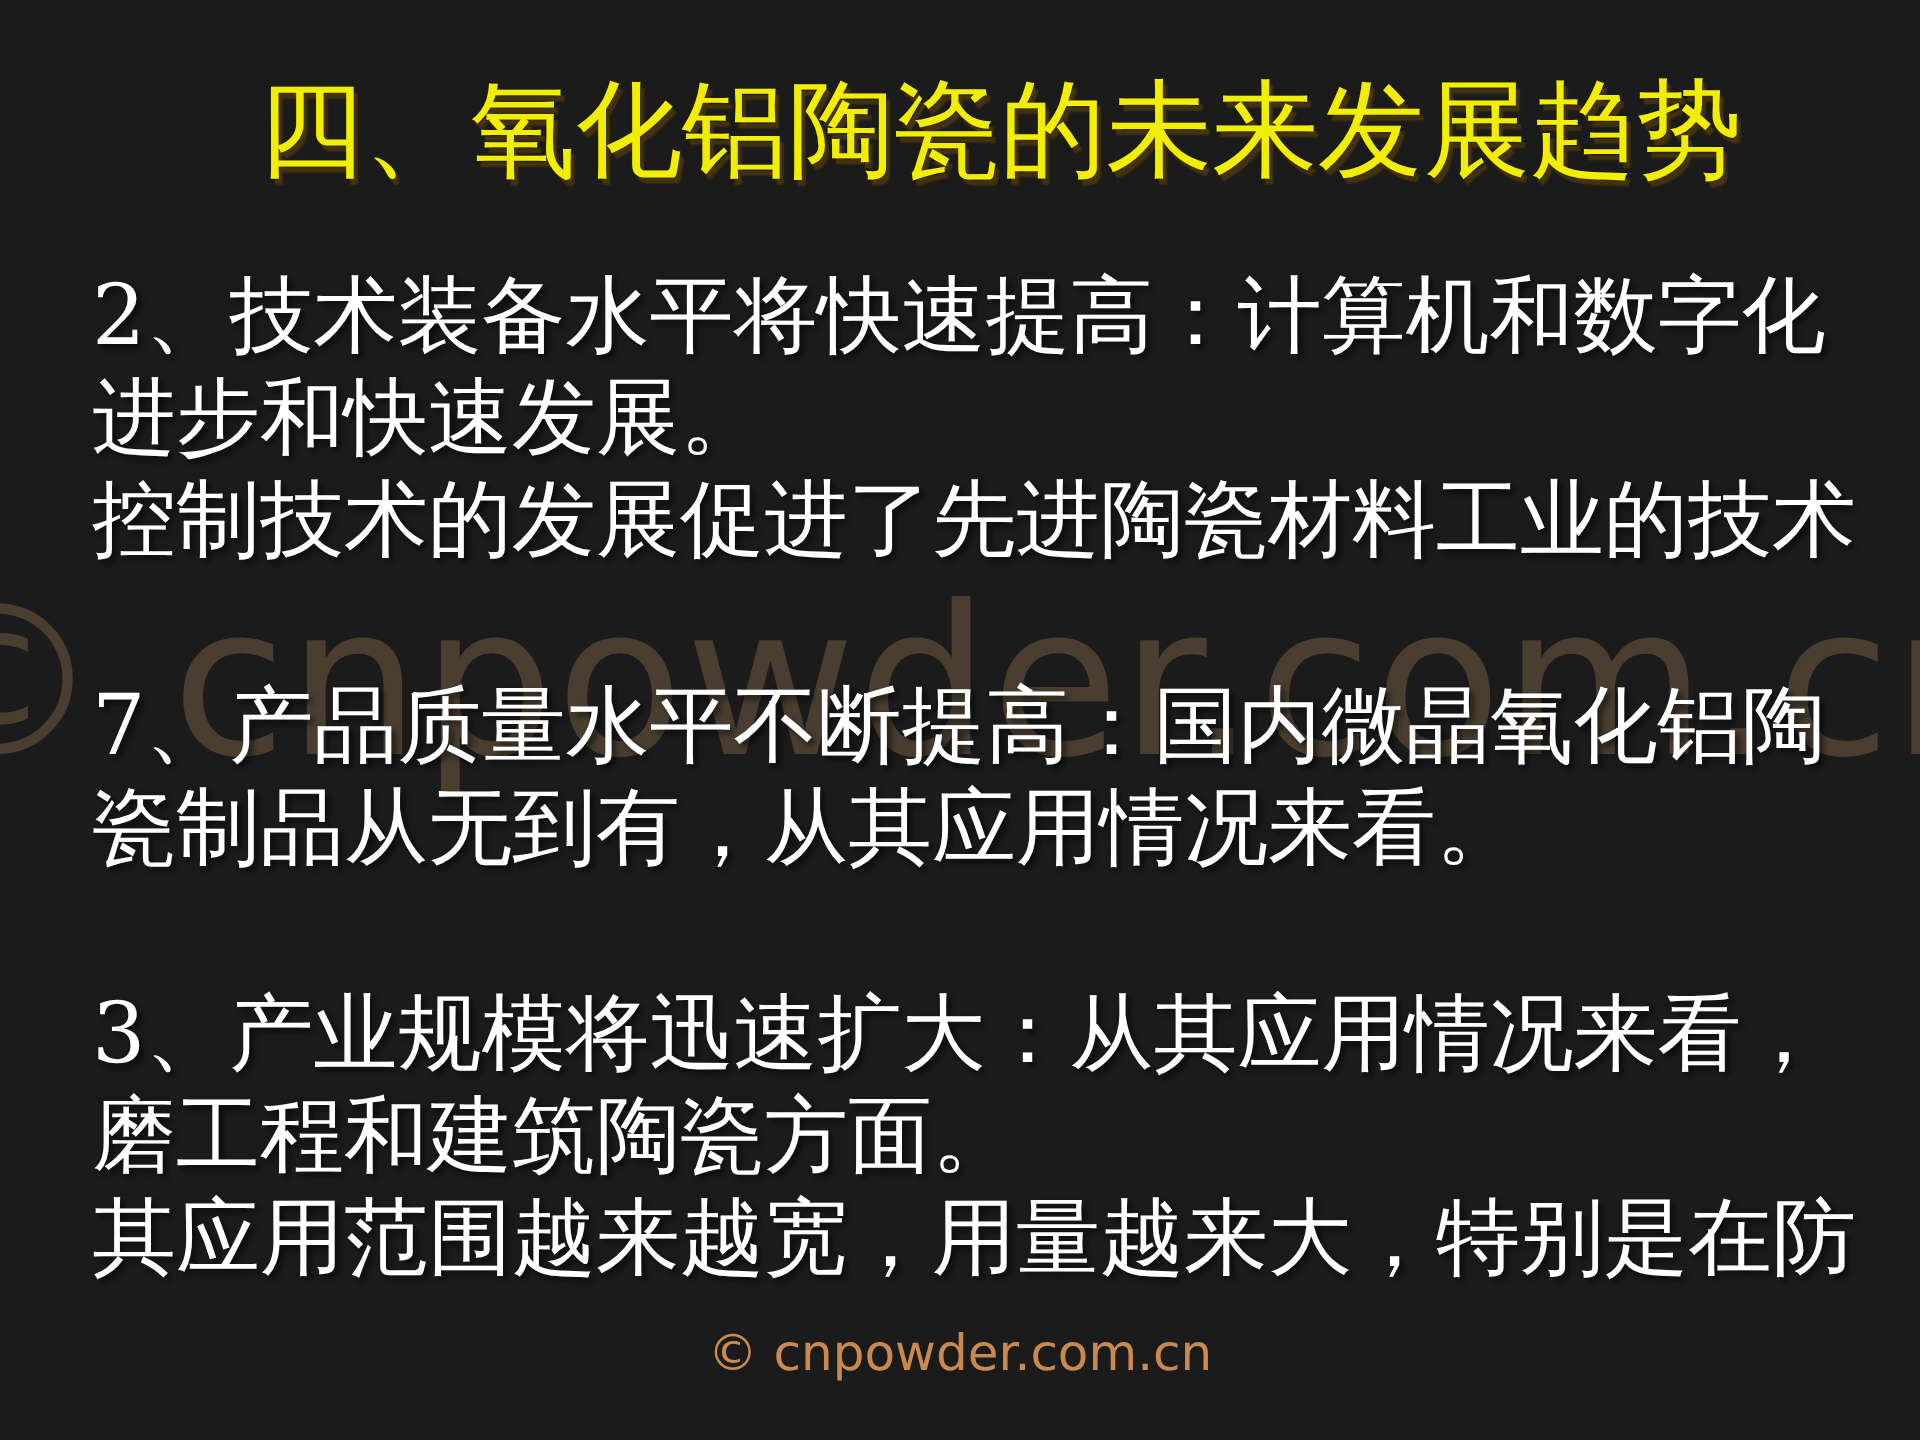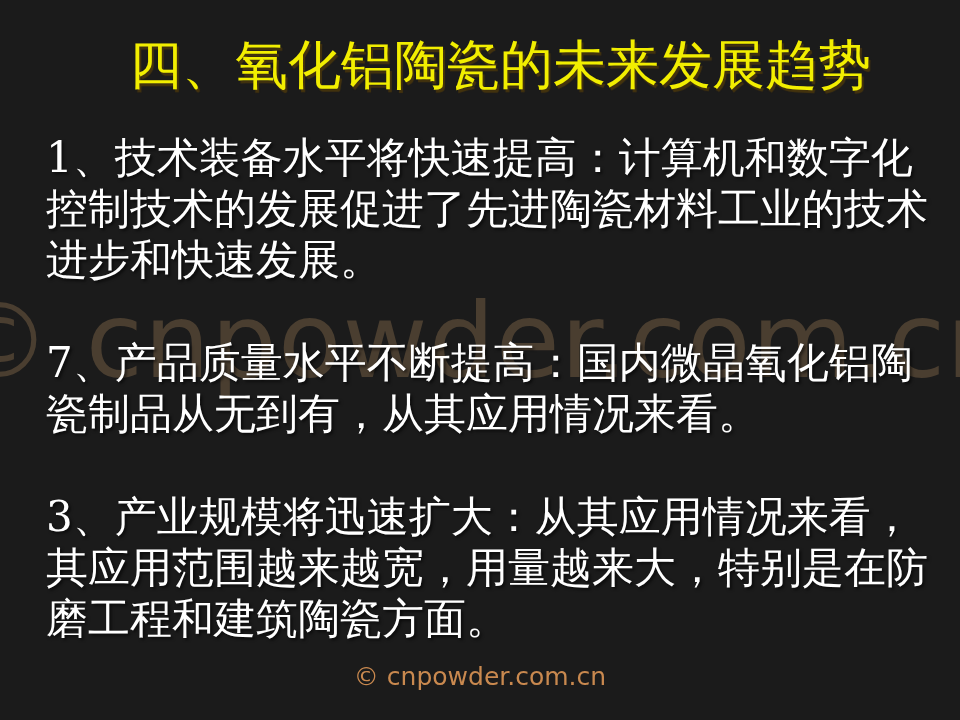--- a/index.html
+++ b/index.html
@@ -80,33 +80,33 @@
 
 <div class="slide">
 
   <div class="watermark">© cnpowder.com.cn</div>
 
   <h1 class="slide-title">四、氧化铝陶瓷的未来发展趋势</h1>
 
   <div class="slide-body">
 
     <div class="para">
-      <div class="body-line">1、技术装备水平将快速提高：计算机和数字化</div>
+      <div class="body-line">2、技术装备水平将快速提高：计算机和数字化</div>
+      <div class="body-line">进步和快速发展。</div>
       <div class="body-line">控制技术的发展促进了先进陶瓷材料工业的技术</div>
-      <div class="body-line">进步和快速发展。</div>
     </div>
 
     <div class="para">
       <div class="body-line">7、产品质量水平不断提高：国内微晶氧化铝陶</div>
       <div class="body-line">瓷制品从无到有，从其应用情况来看。</div>
     </div>
 
     <div class="para">
       <div class="body-line">3、产业规模将迅速扩大：从其应用情况来看，</div>
+      <div class="body-line">磨工程和建筑陶瓷方面。</div>
       <div class="body-line">其应用范围越来越宽，用量越来大，特别是在防</div>
-      <div class="body-line">磨工程和建筑陶瓷方面。</div>
     </div>
 
   </div>
 
   <div class="footer-credit">© cnpowder.com.cn</div>
 
 </div>
 
 </body></html>

